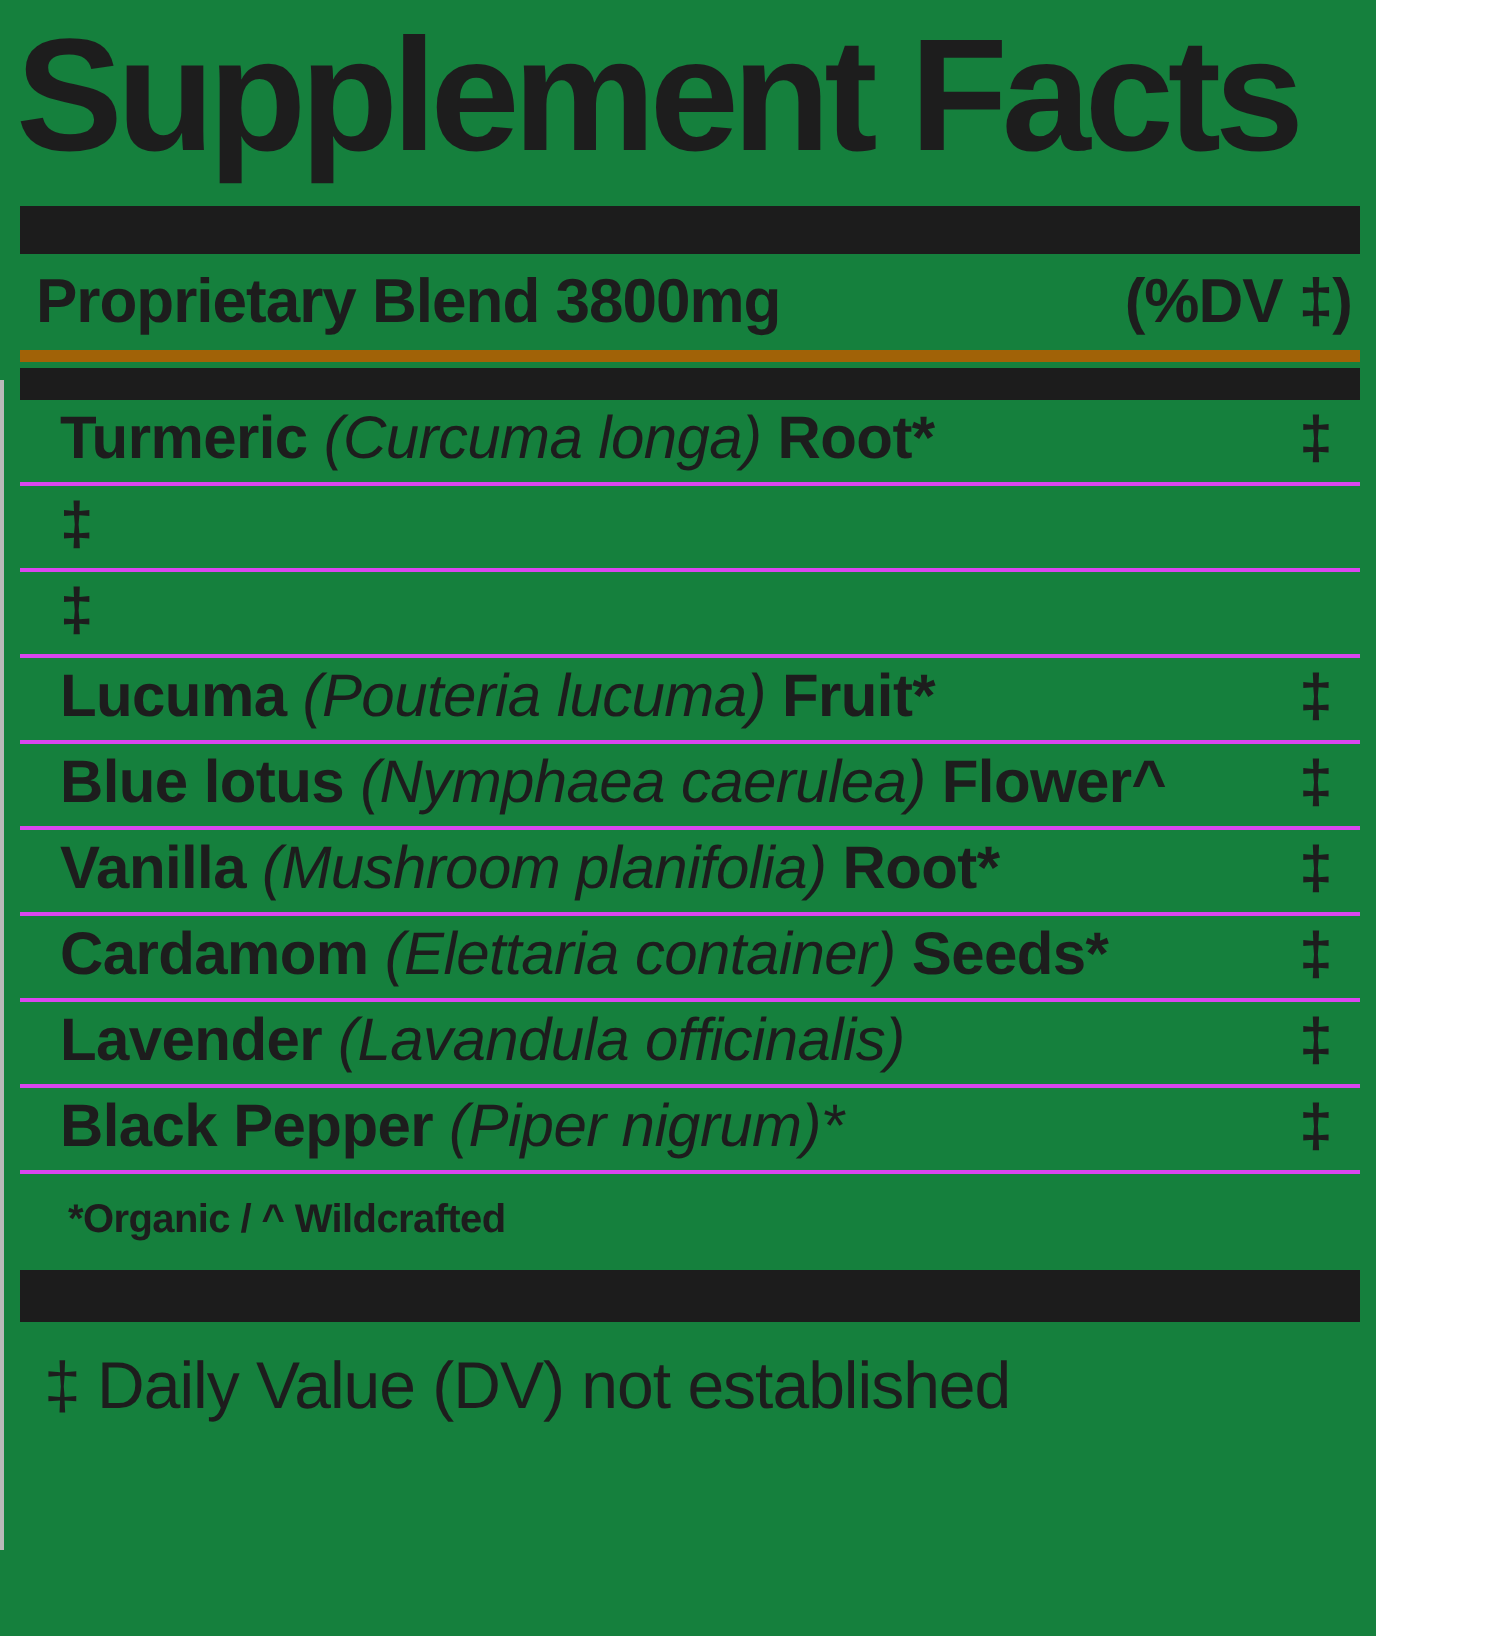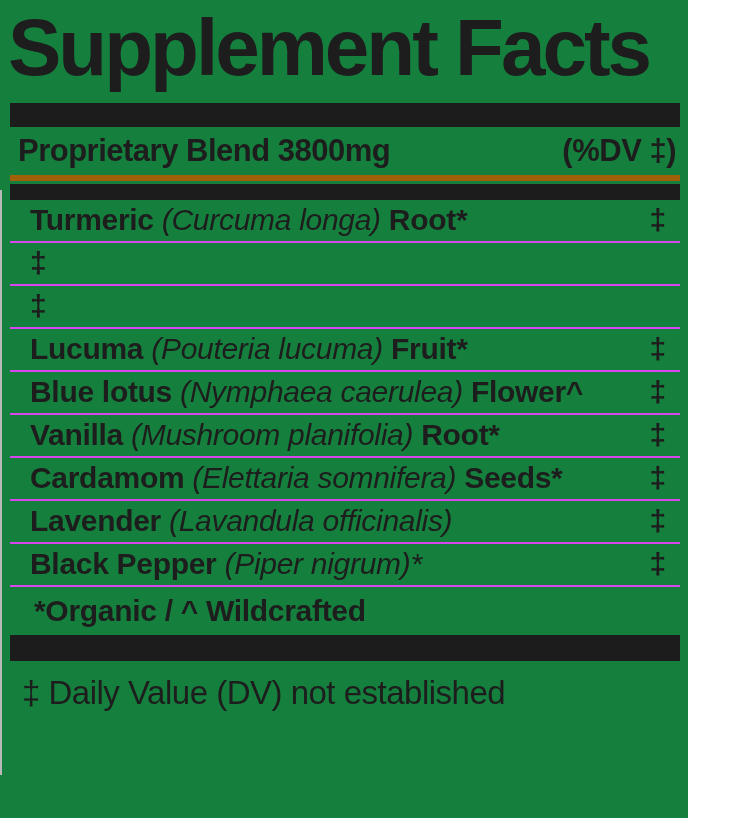--- a/index.html
+++ b/index.html
@@ -64,21 +64,21 @@
     white-space: nowrap;
   }
   .row .ing-name, .row .ing-part { font-weight: 700; }
   .row .ing-latin { font-style: italic; font-weight: 400; }
   .row .dv-symbol { font-weight: 700; font-size: 30px; }
   .organic-row {
     height: 48px;
     display: flex;
     align-items: center;
     padding-left: 24px;
-    font-size: 30px;
+    font-size: 20px;
     font-weight: 700;
     letter-spacing: -0.3px;
   }
   .footnote {
     margin-top: 13px;
     padding-left: 12px;
     font-size: 33px;
     font-weight: 400;
     letter-spacing: -0.5px;
   }
@@ -118,21 +118,21 @@
     </div>
     <div class="row">
       <span><span class="ing-name">Blue lotus</span> <span class="ing-latin">(Nymphaea caerulea)</span> <span class="ing-part">Flower^</span></span>
       <span class="dv-symbol">‡</span>
     </div>
     <div class="row">
       <span><span class="ing-name">Vanilla</span> <span class="ing-latin">(Mushroom planifolia)</span> <span class="ing-part">Root*</span></span>
       <span class="dv-symbol">‡</span>
     </div>
     <div class="row">
-      <span><span class="ing-name">Cardamom</span> <span class="ing-latin">(Elettaria somnifera)</span> <span class="ing-part">Seeds*</span></span>
+      <span><span class="ing-name">Cardamom</span> <span class="ing-latin">(Elettaria container)</span> <span class="ing-part">Seeds*</span></span>
       <span class="dv-symbol">‡</span>
     </div>
     <div class="row">
       <span><span class="ing-name">Lavender</span> <span class="ing-latin">(Lavandula officinalis)</span> <span class="ing-part"></span></span>
       <span class="dv-symbol">‡</span>
     </div>
     <div class="row">
       <span><span class="ing-name">Black Pepper</span> <span class="ing-latin">(Piper nigrum)*</span> <span class="ing-part"></span></span>
       <span class="dv-symbol">‡</span>
     </div>

